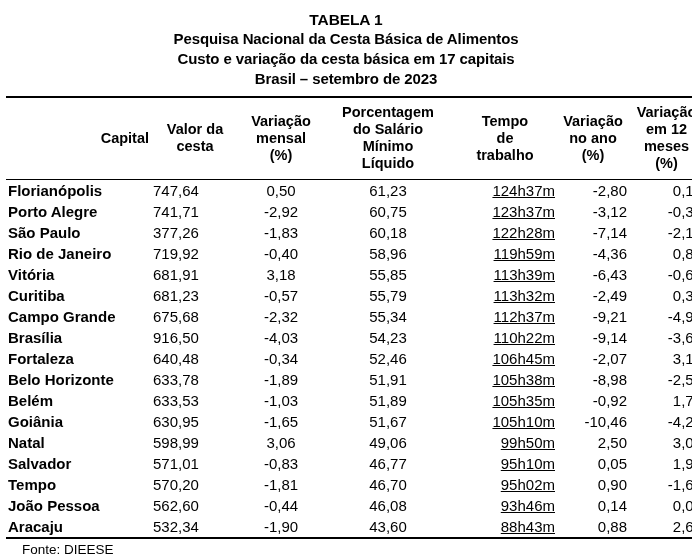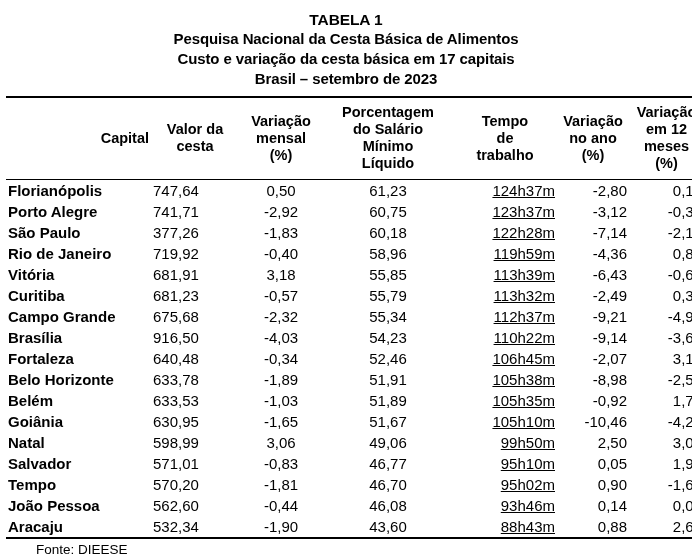--- a/index.html
+++ b/index.html
@@ -89,21 +89,21 @@
   td.c-varano  { text-align: right; padding-right: 32px; }
   td.c-var12   { text-align: right; padding-right: 26px; }
 
   table.data tbody tr:last-child td {
     border-bottom: 2.2px solid #000;
   }
 
   
   .source {
     margin-top: 3px;
-    padding-left: 36px;
+    padding-left: 22px;
     font-size: 13.5px;
     line-height: 16px;
   }
 </style>
 </head>
 <body>
 
 <div id="page">
 
   <div class="title-block">

